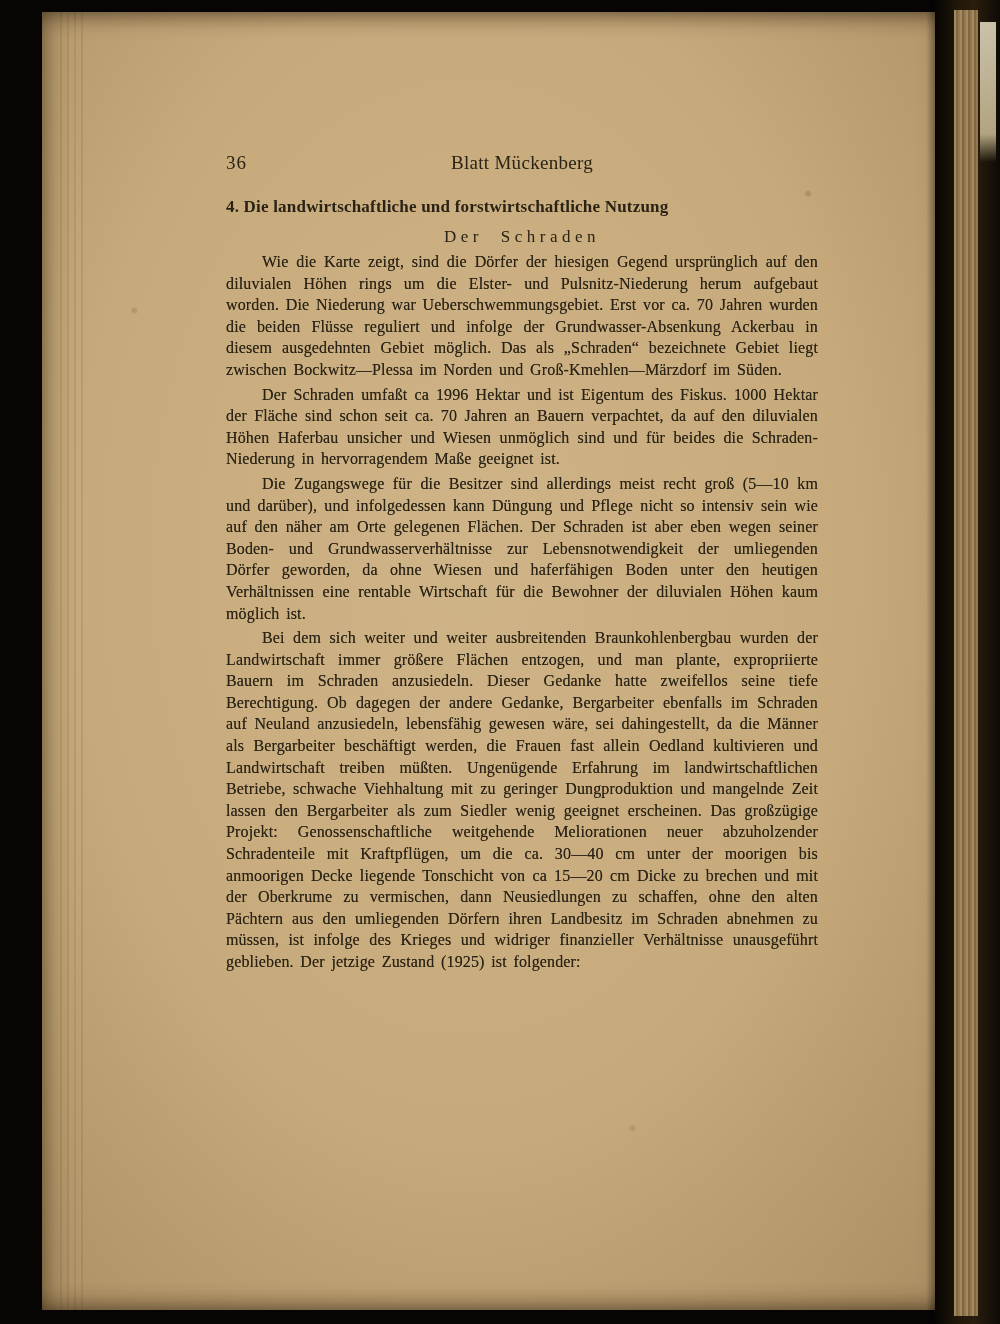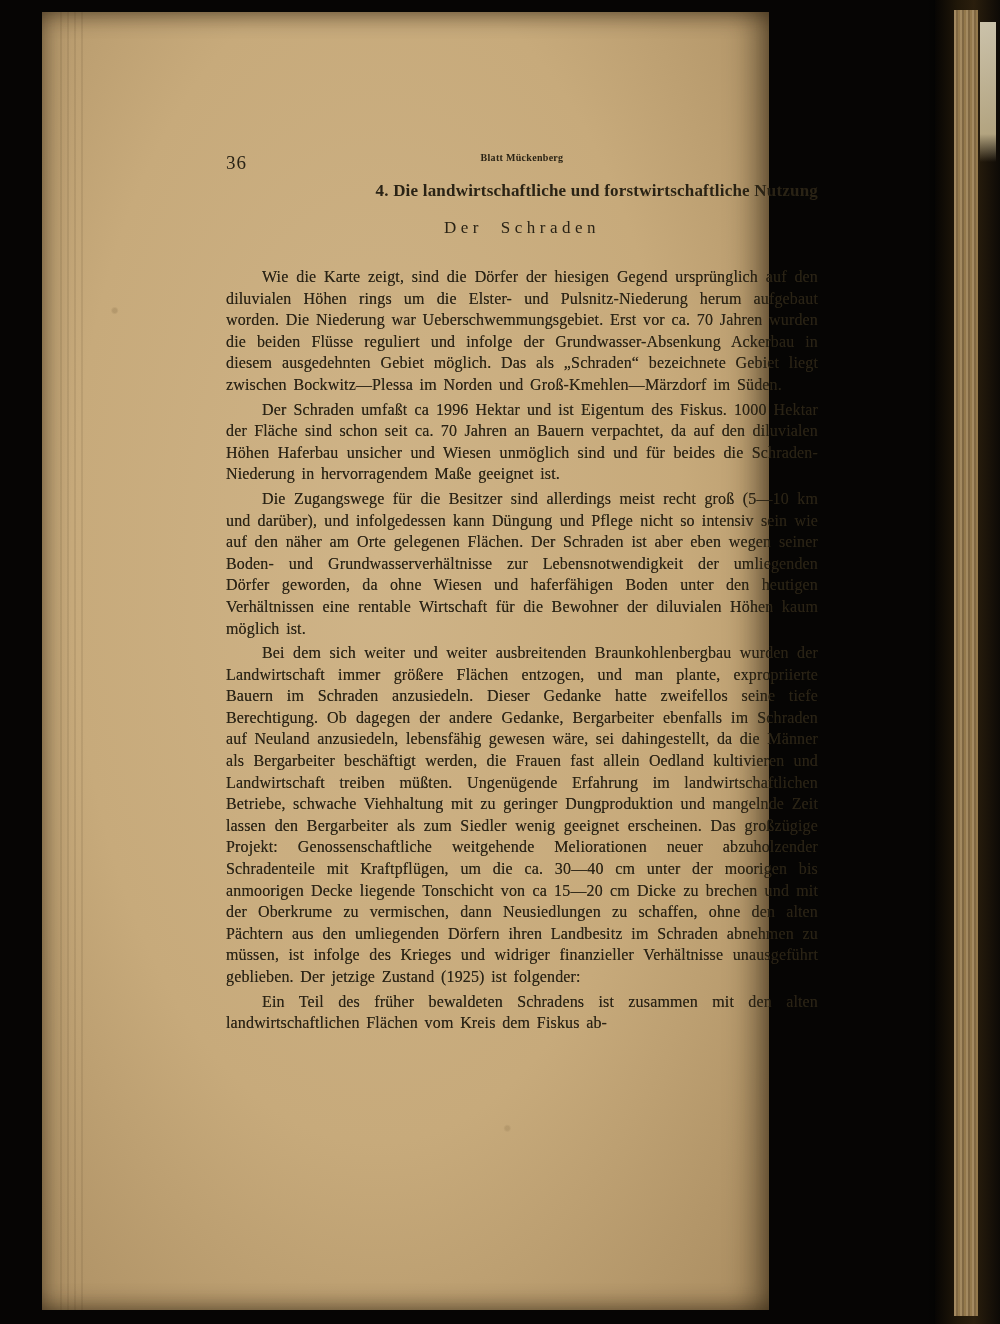--- a/index.html
+++ b/index.html
@@ -15,21 +15,21 @@
     font-family:"Liberation Serif","DejaVu Serif",serif;
     overflow:hidden;
     position:relative;
   }
   .scene{position:absolute;inset:0;background:#060504;}
 
   
   .paper{
     position:absolute;
     left:42px; top:12px;
-    width:727px; height:1298px;
+    width:923px; height:1298px;
     background-image:
       radial-gradient(circle at 83% 14%, rgba(92,70,38,.22) 0 2px, rgba(92,70,38,0) 4px),
       radial-gradient(circle at 10% 23%, rgba(92,70,38,.18) 0 2px, rgba(92,70,38,0) 4px),
       radial-gradient(circle at 64% 86%, rgba(92,70,38,.15) 0 2px, rgba(92,70,38,0) 4px),
       radial-gradient(ellipse at 46% 42%, var(--paper-light) 0%, var(--paper-color) 55%, var(--paper-dark) 100%);
     box-shadow:
       inset -22px 0 30px -10px rgba(35,24,10,.55),
       inset 16px 0 26px -12px rgba(35,24,10,.40),
       inset 0 14px 22px -12px rgba(35,24,10,.45),
       inset 0 -14px 22px -12px rgba(35,24,10,.45);
@@ -61,33 +61,33 @@
     color:#29221610; 
     color:#2a2315;
   }
   .page-header{position:relative;height:26px;}
   .page-number{
     position:absolute;left:0;top:0;
     font-size:19px;letter-spacing:1px;
   }
   .running-header{
     display:block;text-align:center;
-    font-weight:bold;font-size:10px;letter-spacing:.3px;
+    font-weight:normal;font-size:19px;letter-spacing:.3px;
   }
   .section-heading{
-    text-align:right;
+    margin-top:16px;text-align:left;
     font-weight:bold;font-size:17px;line-height:25px;letter-spacing:.2px;
   }
   .section-heading span{display:block;}
   .subheading{
-    margin-top:15px;text-align:center;
+    margin-top:8px;text-align:center;
     font-weight:normal;font-size:17px;
     letter-spacing:4.5px;word-spacing:9px;
   }
-  .body-text{margin-top:28px;}
+  .body-text{margin-top:4px;}
   .body-text p{
     font-size:16px;line-height:21.6px;
     text-align:justify;
     text-indent:36px;
     word-spacing:2.5px;letter-spacing:.15px;
     margin-bottom:3px;
     text-shadow:0 0 .5px rgba(42,35,21,.65);
   }
 
   
@@ -115,21 +115,20 @@
         <span>4. Die landwirtschaftliche und forstwirtschaftliche Nutzung</span>
       </h1>
 
       <h2 class="subheading">Der Schraden</h2>
 
       <div class="body-text">
         <p>Wie die Karte zeigt, sind die Dörfer der hiesigen Gegend ursprünglich auf den diluvialen Höhen rings um die Elster- und Pulsnitz-Niederung herum aufgebaut worden. Die Niederung war Ueberschwemmungsgebiet. Erst vor ca. 70 Jahren wurden die beiden Flüsse reguliert und infolge der Grundwasser-Absenkung Ackerbau in diesem ausgedehnten Gebiet möglich. Das als „Schraden“ bezeichnete Gebiet liegt zwischen Bockwitz—Plessa im Norden und Groß-Kmehlen—Märzdorf im Süden.</p>
         <p>Der Schraden umfaßt ca 1996 Hektar und ist Eigentum des Fiskus. 1000 Hektar der Fläche sind schon seit ca. 70 Jahren an Bauern verpachtet, da auf den diluvialen Höhen Haferbau unsicher und Wiesen unmöglich sind und für beides die Schraden-Niederung in hervorragendem Maße geeignet ist.</p>
         <p>Die Zugangswege für die Besitzer sind allerdings meist recht groß (5—10 km und darüber), und infolgedessen kann Düngung und Pflege nicht so intensiv sein wie auf den näher am Orte gelegenen Flächen. Der Schraden ist aber eben wegen seiner Boden- und Grundwasserverhältnisse zur Lebensnotwendigkeit der umliegenden Dörfer geworden, da ohne Wiesen und haferfähigen Boden unter den heutigen Verhältnissen eine rentable Wirtschaft für die Bewohner der diluvialen Höhen kaum möglich ist.</p>
         <p>Bei dem sich weiter und weiter ausbreitenden Braunkohlenbergbau wurden der Landwirtschaft immer größere Flächen entzogen, und man plante, expropriierte Bauern im Schraden anzusiedeln. Dieser Gedanke hatte zweifellos seine tiefe Berechtigung. Ob dagegen der andere Gedanke, Bergarbeiter ebenfalls im Schraden auf Neuland anzusiedeln, lebensfähig gewesen wäre, sei dahingestellt, da die Männer als Bergarbeiter beschäftigt werden, die Frauen fast allein Oedland kultivieren und Landwirtschaft treiben müßten. Ungenügende Erfahrung im landwirtschaftlichen Betriebe, schwache Viehhaltung mit zu geringer Dungproduktion und mangelnde Zeit lassen den Bergarbeiter als zum Siedler wenig geeignet erscheinen. Das großzügige Projekt: Genossenschaftliche weitgehende Meliorationen neuer abzuholzender Schradenteile mit Kraftpflügen, um die ca. 30—40 cm unter der moorigen bis anmoorigen Decke liegende Tonschicht von ca 15—20 cm Dicke zu brechen und mit der Oberkrume zu vermischen, dann Neusiedlungen zu schaffen, ohne den alten Pächtern aus den umliegenden Dörfern ihren Landbesitz im Schraden abnehmen zu müssen, ist infolge des Krieges und widriger finanzieller Verhältnisse unausgeführt geblieben. Der jetzige Zustand (1925) ist folgender:</p>
-        <p>Ein Teil des früher bewaldeten Schradens ist zusammen mit den alten landwirtschaftlichen Flächen vom Kreis dem Fiskus ab-</p>
       </div>
 
     </div>
   </div>
 
   <div class="gutter-shadow"></div>
 
   <div class="binding">
     <div class="edge-stack"></div>
     <div class="edge-highlight"></div>

